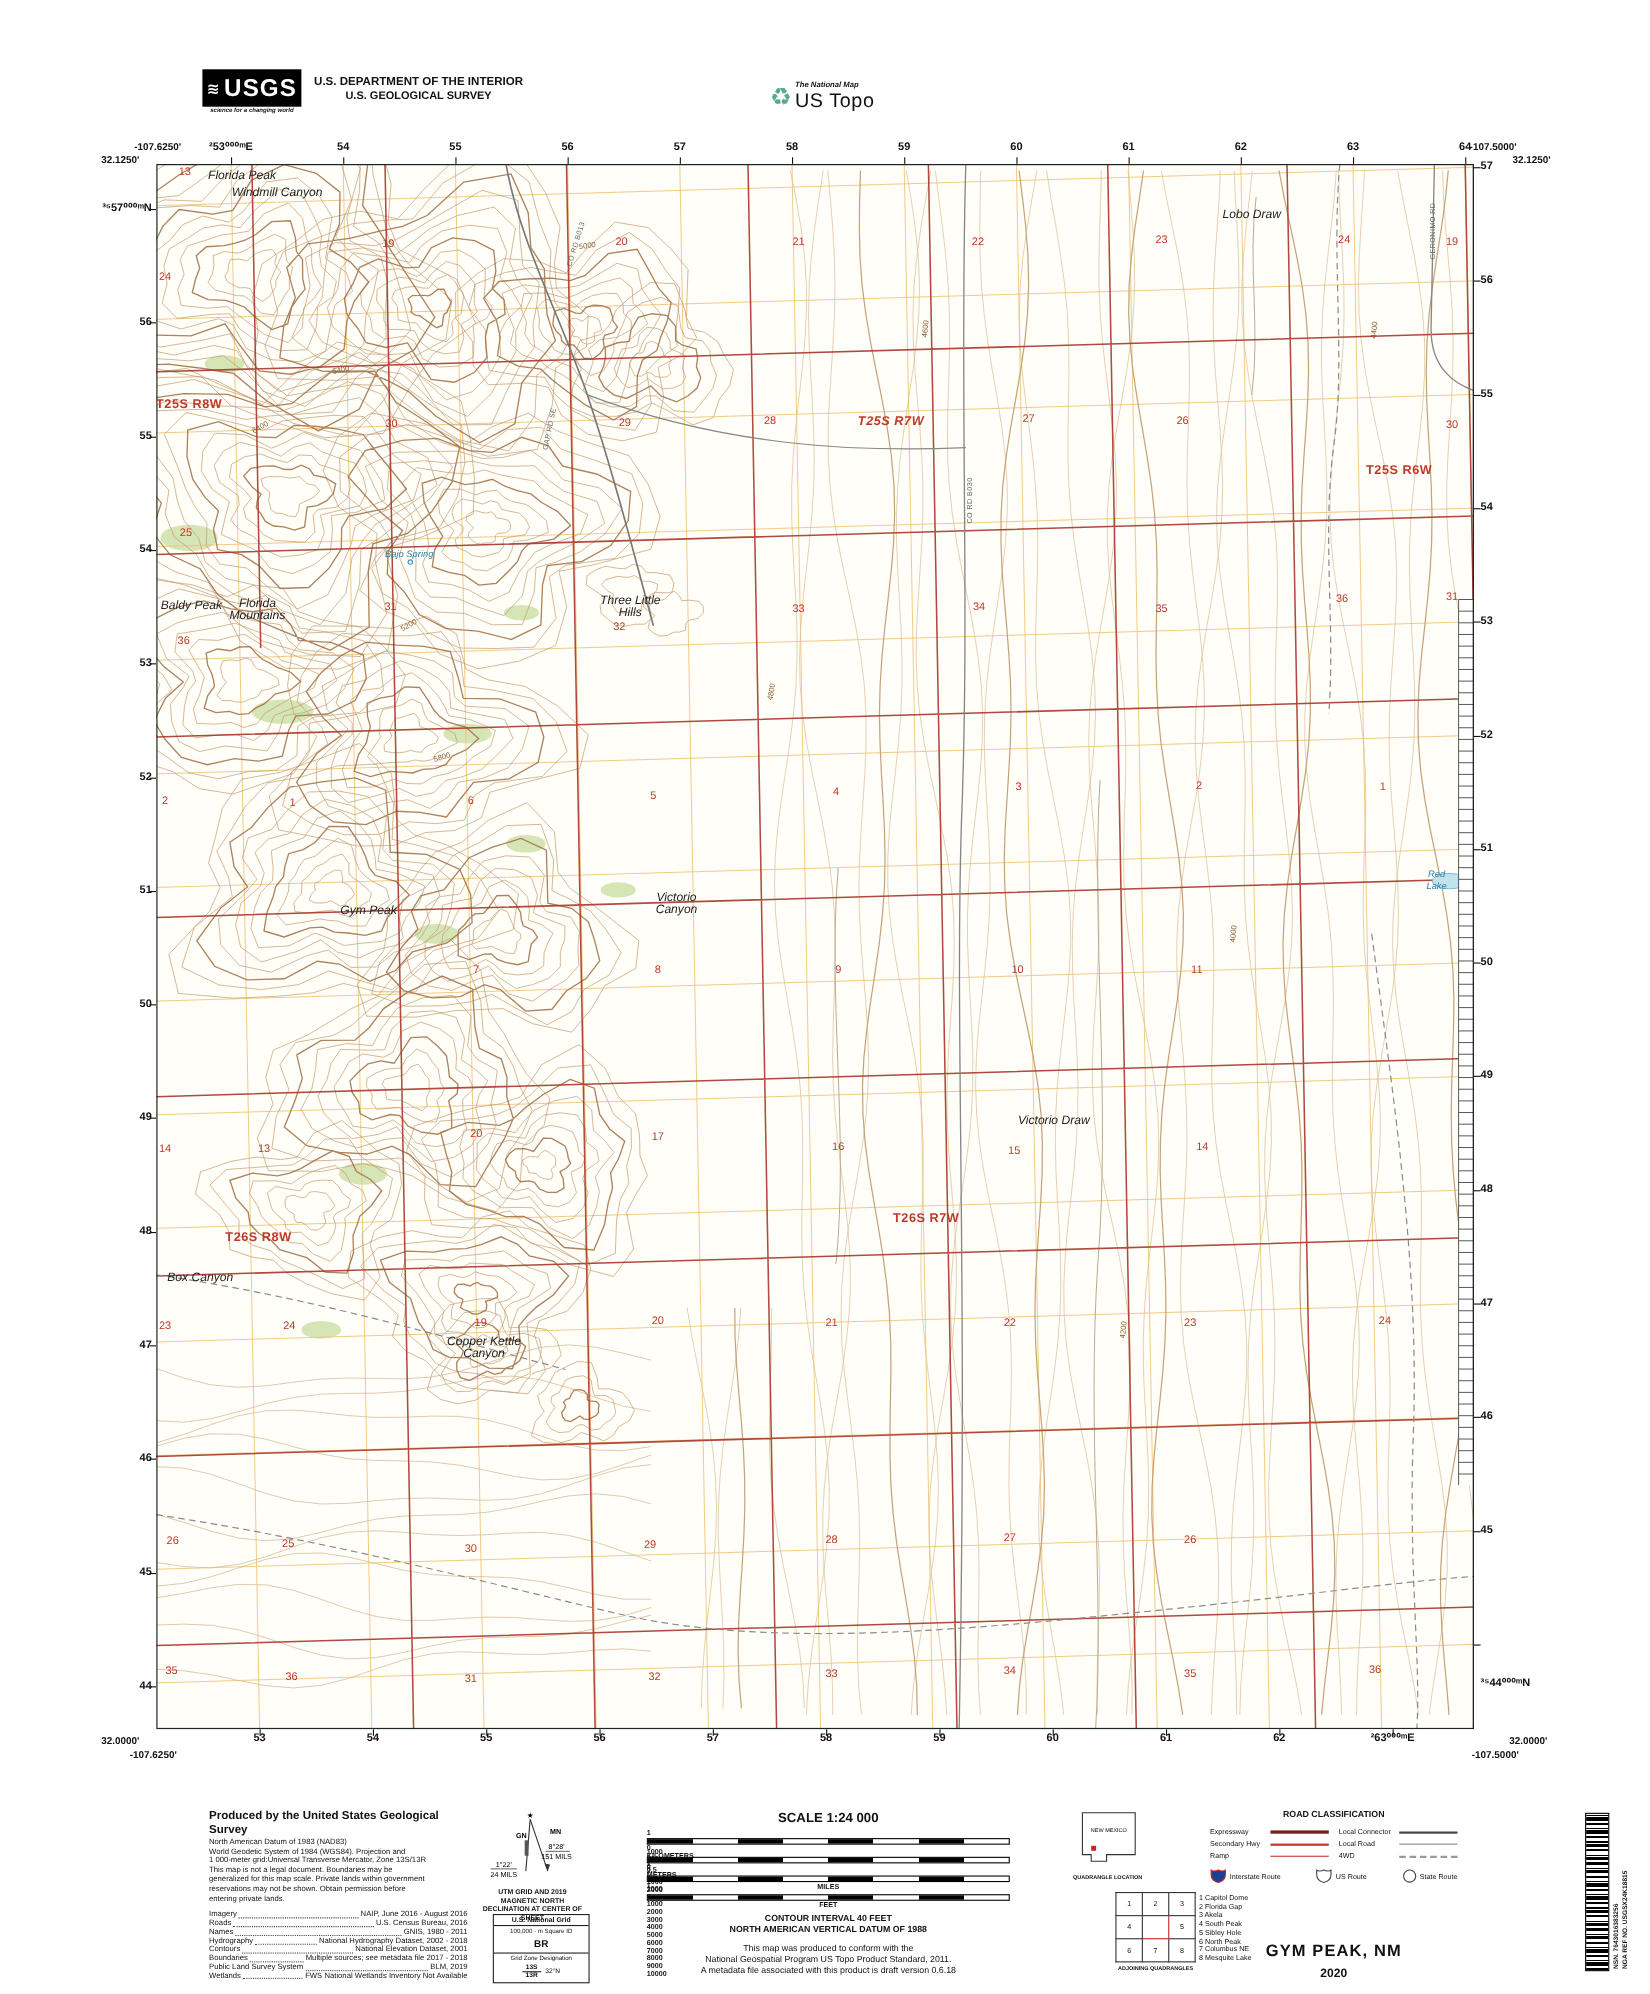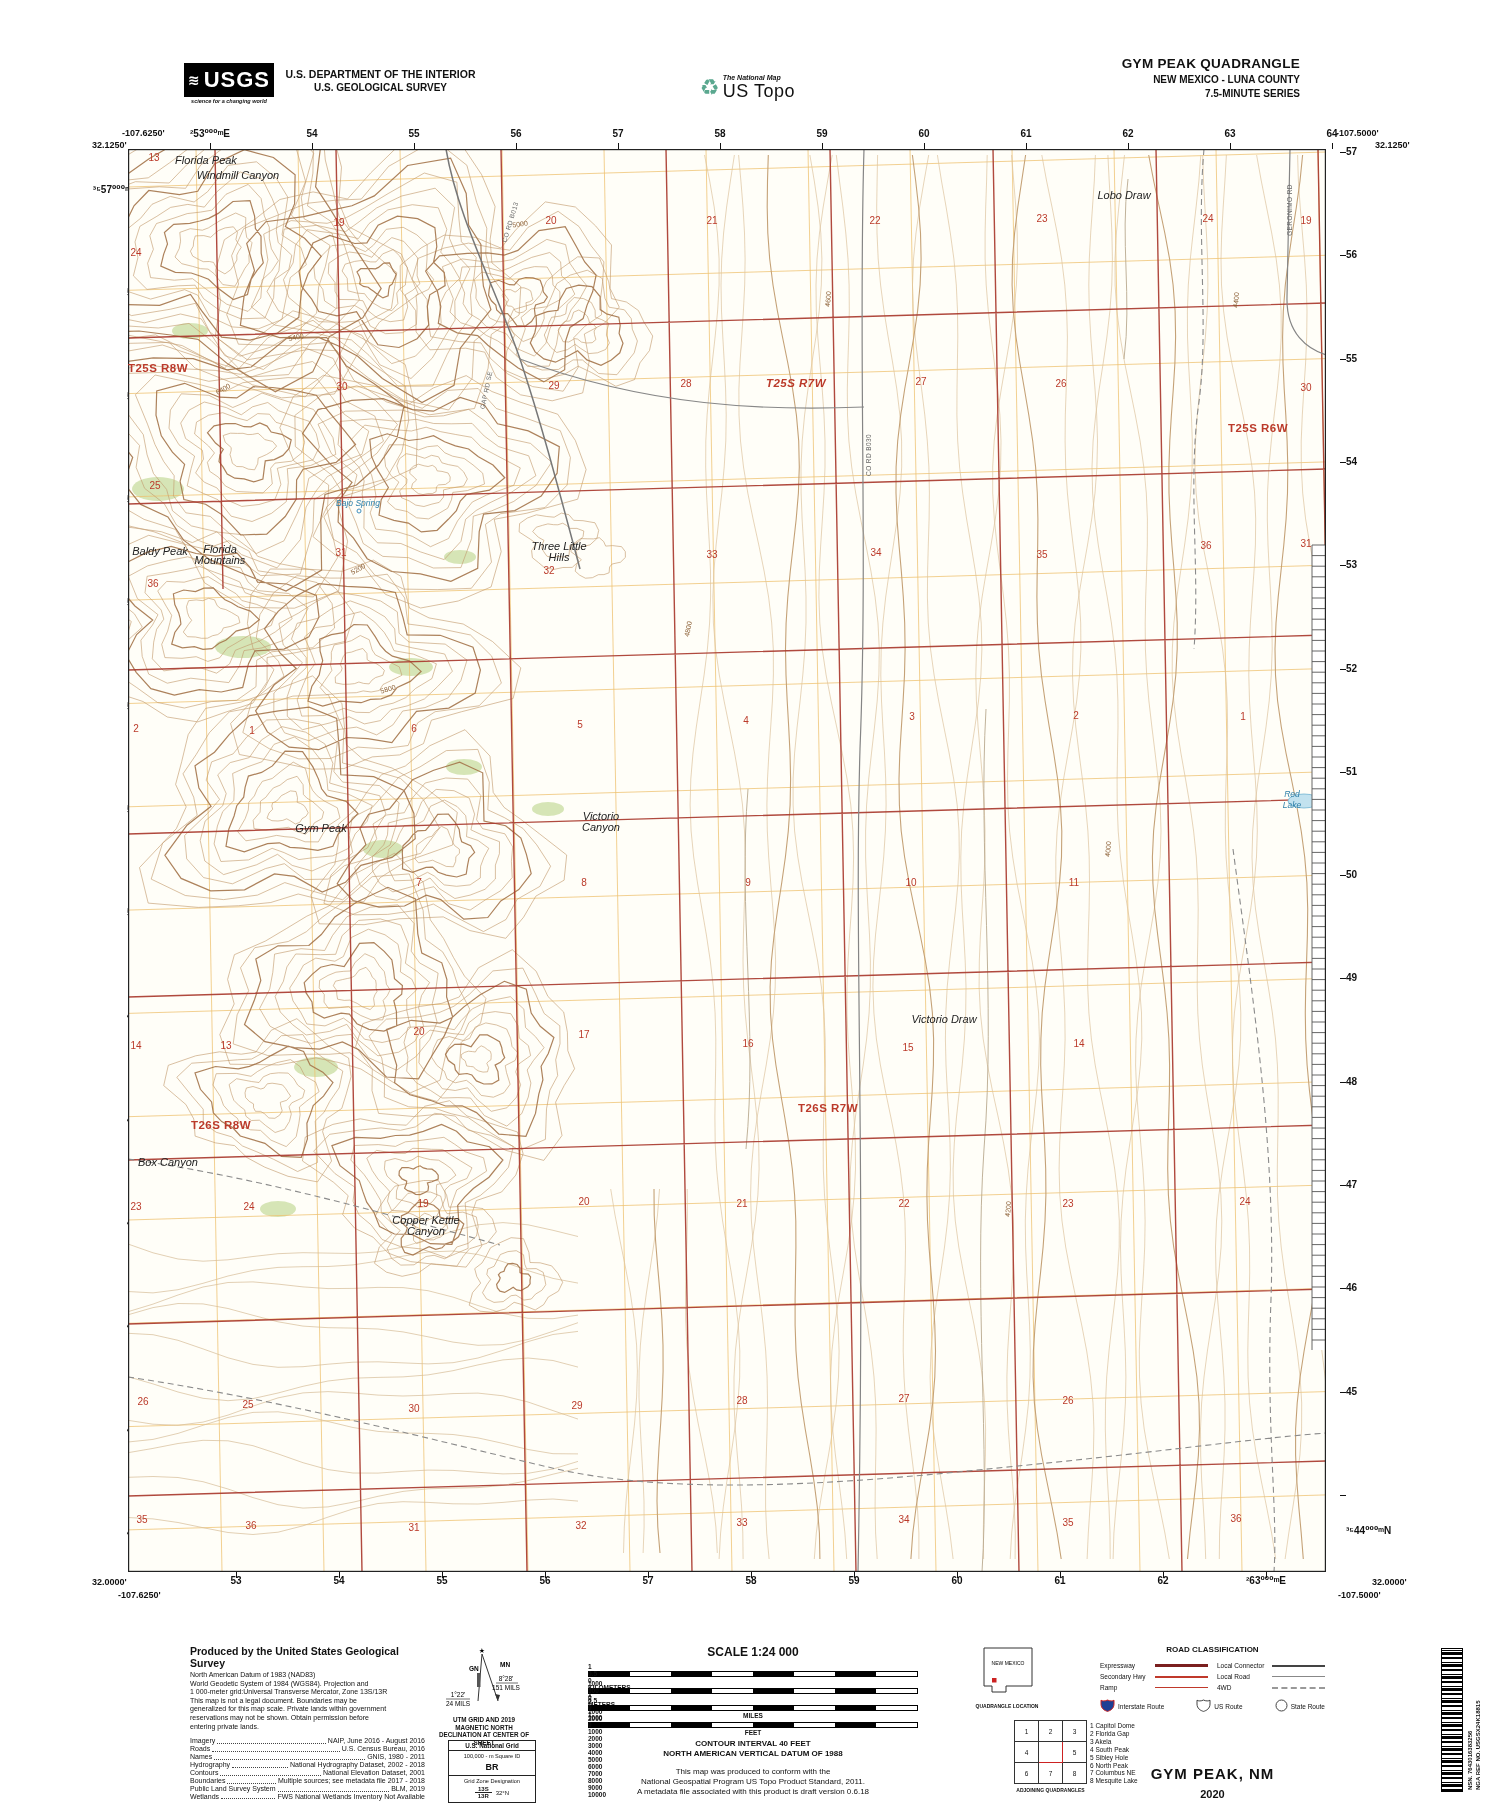--- a/index.html
+++ b/index.html
@@ -17,21 +17,21 @@
   .dept .l2{font-size:10px;margin-top:2px;}
   .natmap{position:absolute;left:700px;top:74px;display:flex;align-items:flex-start;}
   .natmap-icon{color:#5aa88f;font-size:22px;line-height:22px;margin-right:3px;margin-top:3px;}
   .natmap-text .tnm{font-size:7px;font-weight:bold;font-style:italic;}
   .natmap-text .ustopo{font-size:18px;letter-spacing:0.5px;}
   .titleblock{position:absolute;left:1000px;top:56px;width:300px;text-align:right;font-weight:bold;}
   .titleblock .t1{font-size:13.5px;letter-spacing:0.3px;}
   .titleblock .t2{font-size:10px;margin-top:3px;}
   .titleblock .t3{font-size:10px;margin-top:3px;}
   
-  #map{position:absolute;left:128px;top:149px;width:978px;height:1423px;background:#86efac;}
+  #map{position:absolute;left:142px;top:149px;width:978px;height:1423px;background:#86efac;}
   #map svg{position:absolute;left:0;top:0;}
   #map-labels{position:absolute;left:0;top:0;width:100%;height:100%;}
   .mlbl{position:absolute;white-space:nowrap;transform:translate(-50%,-50%);}
   .lbl-section{color:#bb3a2a;font-size:10px;}
   .lbl-township{color:#bb3a2a;font-weight:bold;font-size:11.5px;letter-spacing:0.5px;}
   .lbl-terrain{font-style:italic;font-size:11px;color:#222;text-align:right;}
   .lbl-water{font-style:italic;font-size:8.5px;color:#2d7fa8;text-align:center;}
   .lbl-road{font-size:6.5px;color:#666;letter-spacing:0.4px;}
   .lbl-elev{font-size:7px;color:#8b5e34;}
   .edge-lbl{position:absolute;font-size:10px;font-weight:bold;color:#111;white-space:nowrap;}
@@ -109,25 +109,20 @@
   <div class="dept">
     <div class="l1">U.S. DEPARTMENT OF THE INTERIOR</div>
     <div class="l2">U.S. GEOLOGICAL SURVEY</div>
   </div>
   <div class="natmap">
     <div class="natmap-icon">♻</div>
     <div class="natmap-text">
       <div class="tnm">The National Map</div>
       <div class="ustopo">US Topo</div>
     </div>
-  </div>
-  <div class="titleblock">
-    <div class="t1">GYM PEAK QUADRANGLE</div>
-    <div class="t2">NEW MEXICO - LUNA COUNTY</div>
-    <div class="t3">7.5-MINUTE SERIES</div>
   </div>
 
   <div class="corner" style="left:122px;top:128px;">-107.6250'</div>
   <div class="corner" style="left:92px;top:140px;">32.1250'</div>
   <div class="corner" style="left:1336px;top:128px;">-107.5000'</div>
   <div class="corner" style="left:1375px;top:140px;">32.1250'</div>
   <div class="corner" style="left:92px;top:1577px;">32.0000'</div>
   <div class="corner" style="left:118px;top:1590px;">-107.6250'</div>
   <div class="corner" style="left:1338px;top:1590px;">-107.5000'</div>
   <div class="corner" style="left:1372px;top:1577px;">32.0000'</div>

